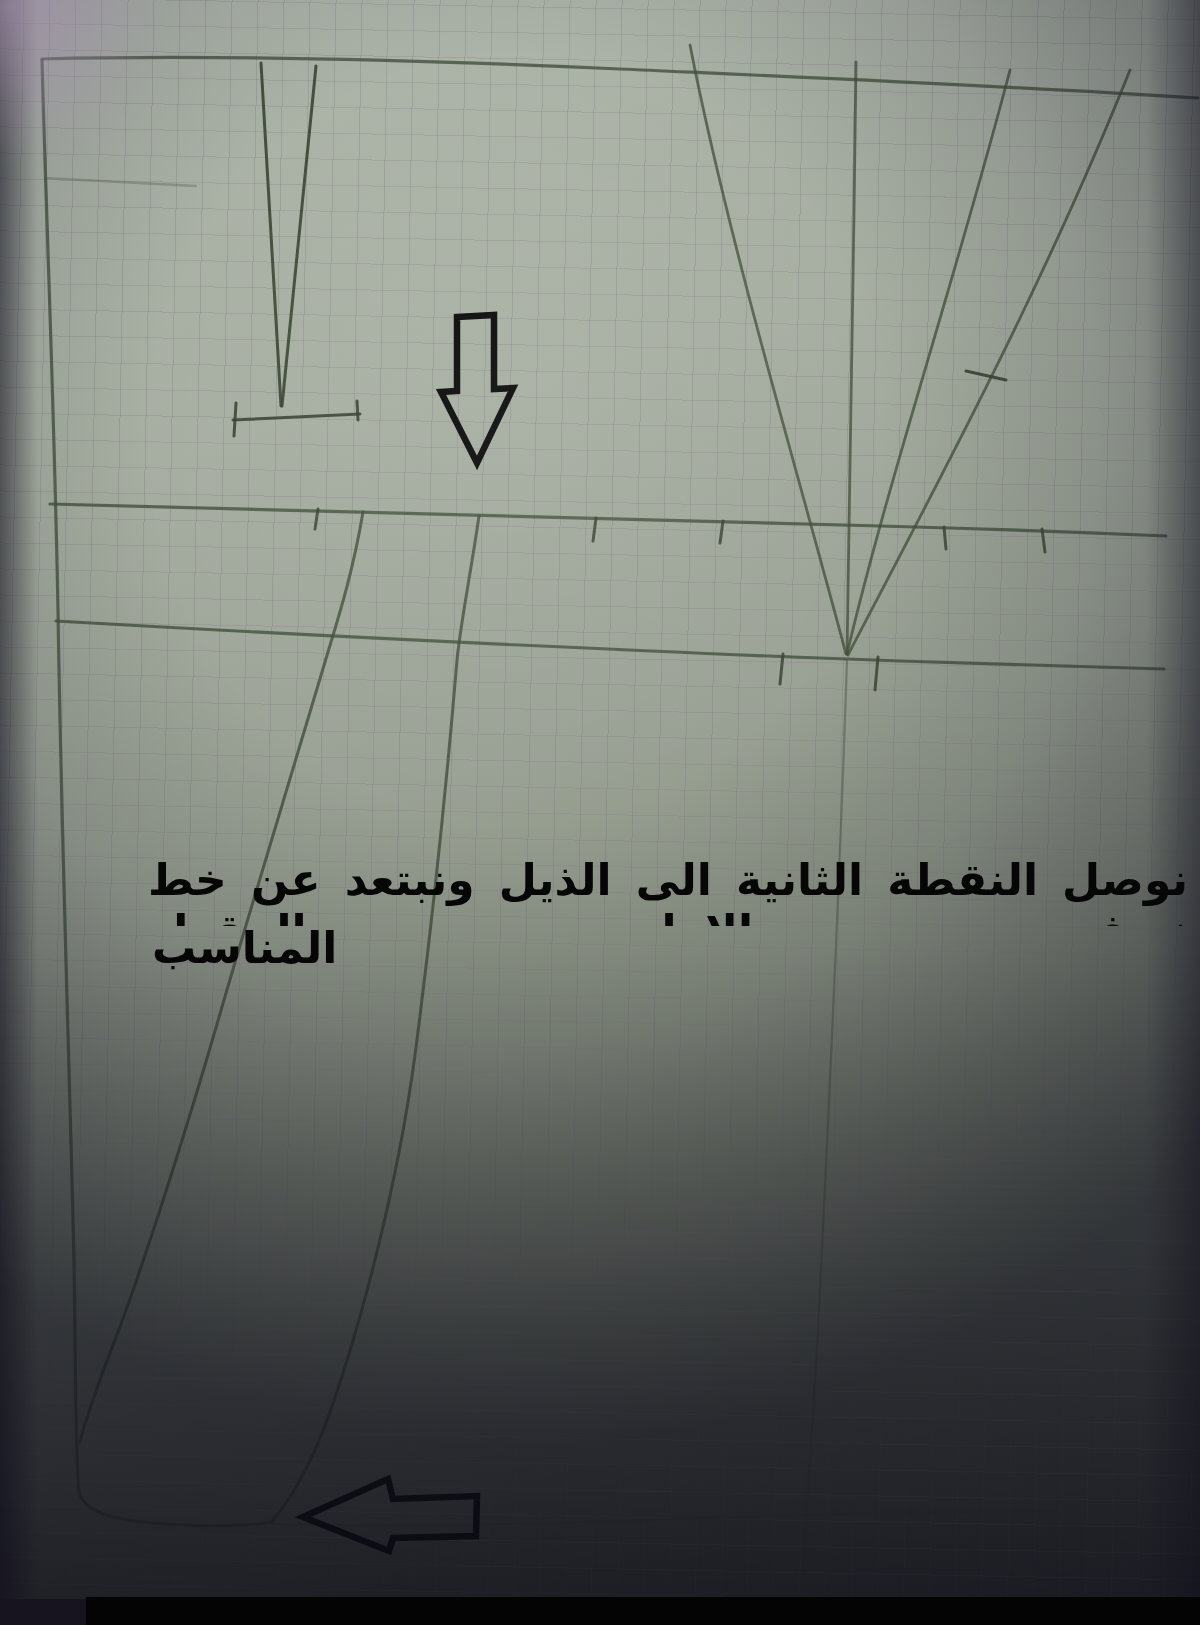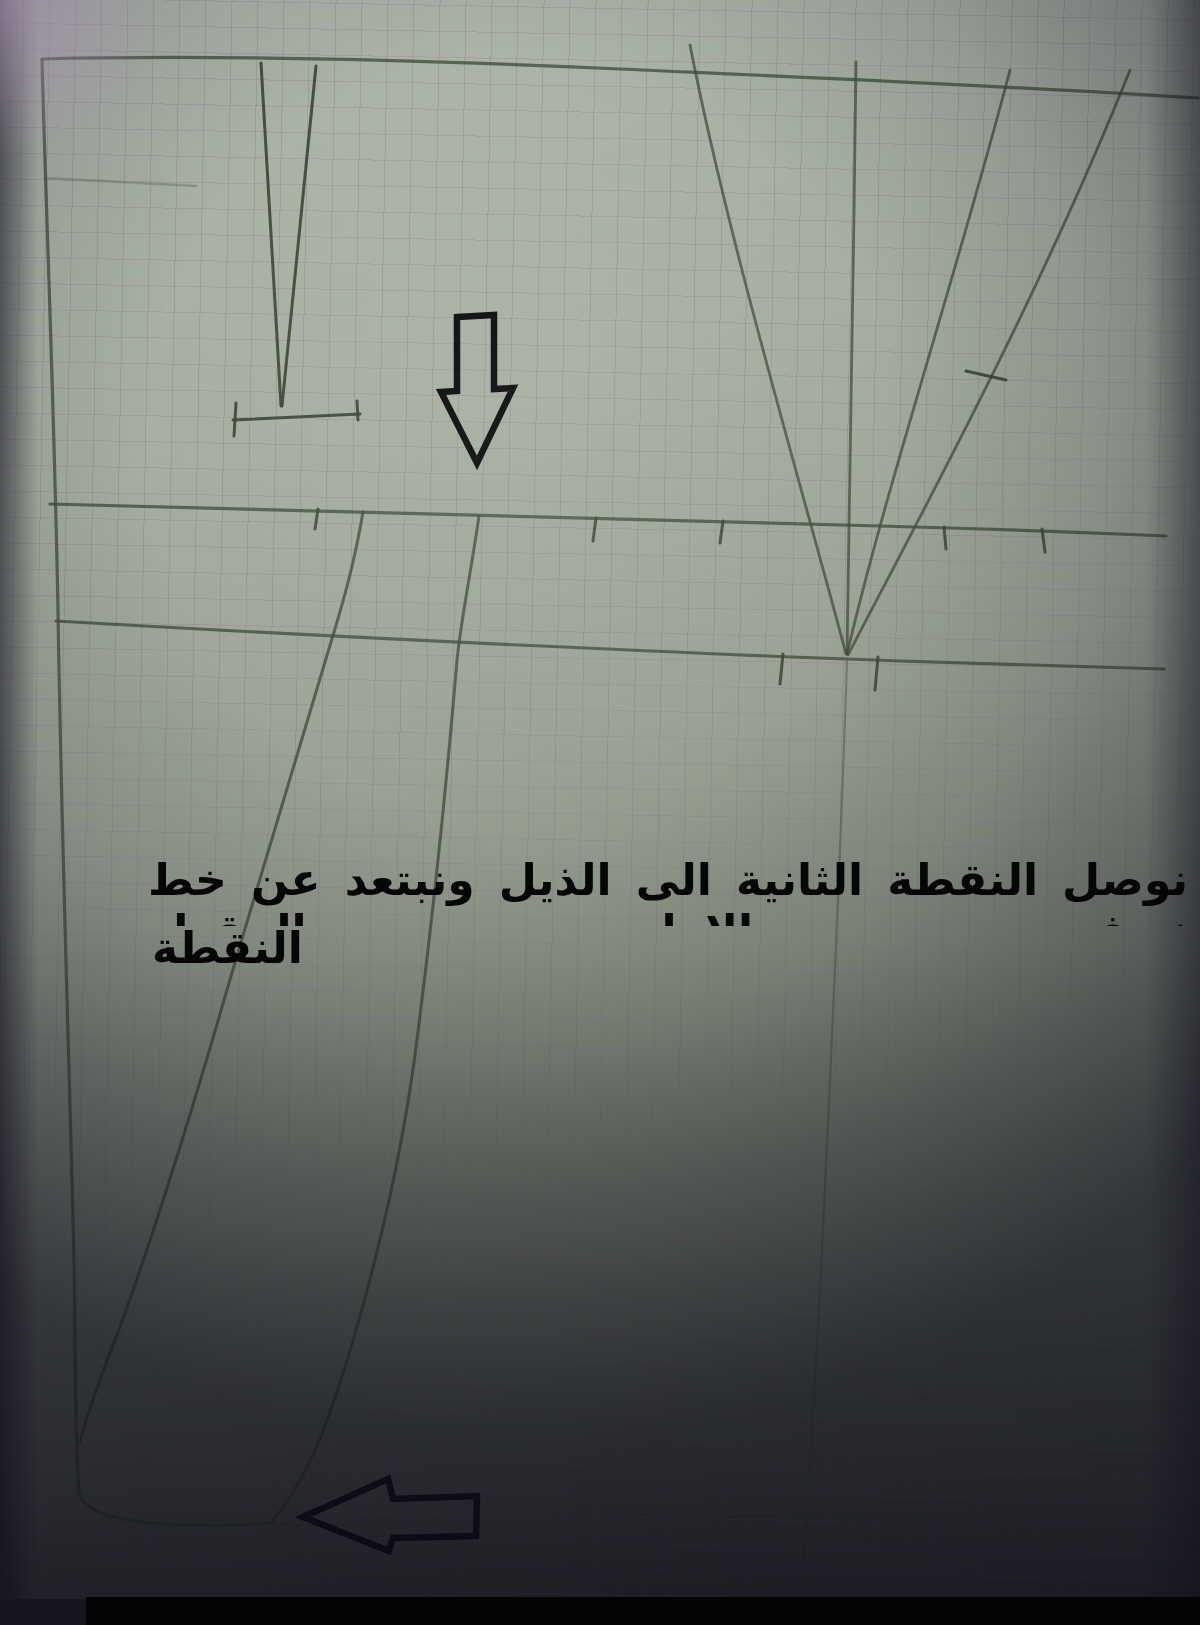--- a/index.html
+++ b/index.html
@@ -78,18 +78,18 @@
     <path class="ink-arrow" d="M 303,1517 L 388,1479 L 393,1499 L 477,1496 L 476,1536 L 393,1538 L 389,1551 Z"></path>
   </svg>
 
   <div class="overlay vignette"></div>
   <div class="overlay shade-bottom"></div>
   <div class="overlay shade-left"></div>
   <div class="overlay shade-right"></div>
   <div class="overlay corner-tl"></div>
 
   <div class="caption caption-line1">نوصل النقطة الثانية الى الذيل ونبتعد عن خط نصف الامام المقدار</div>
-  <div class="caption caption-line2">النقطة</div>
+  <div class="caption caption-line2">المناسب</div>
 
   <div class="bottom-bar"></div>
   <div class="bottom-bar-left"></div>
 
 </div>
 
 </body></html>

